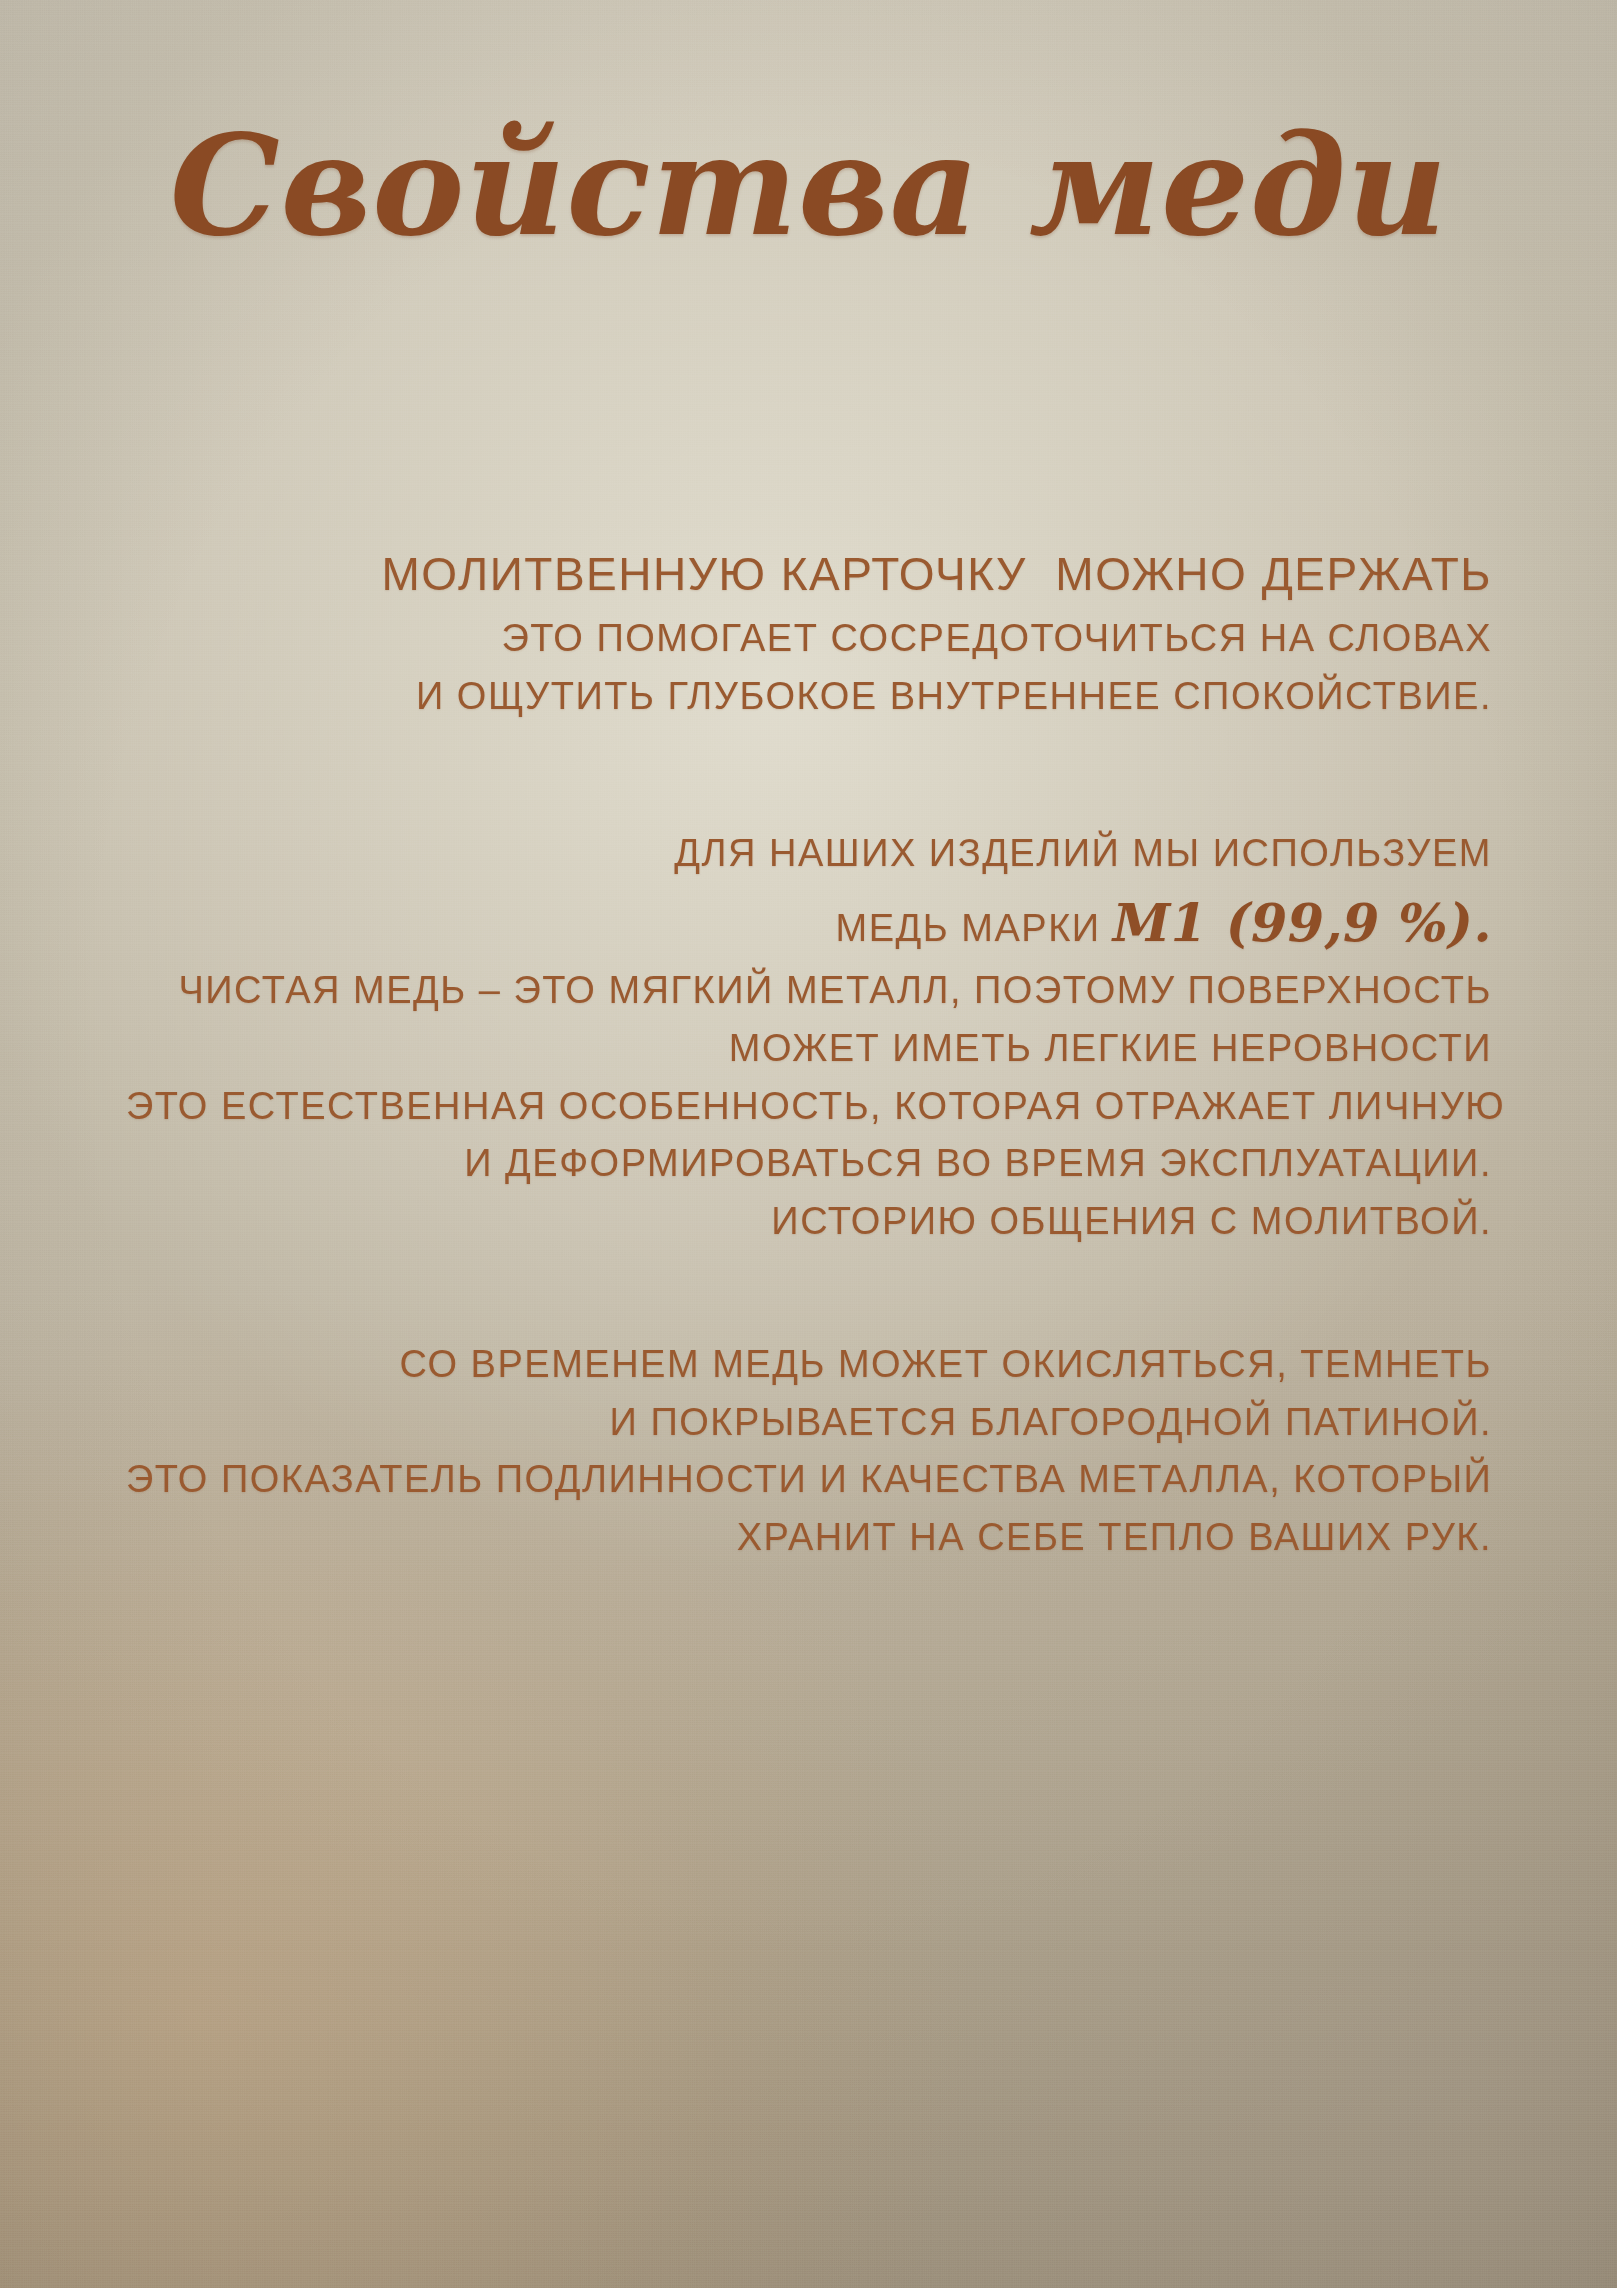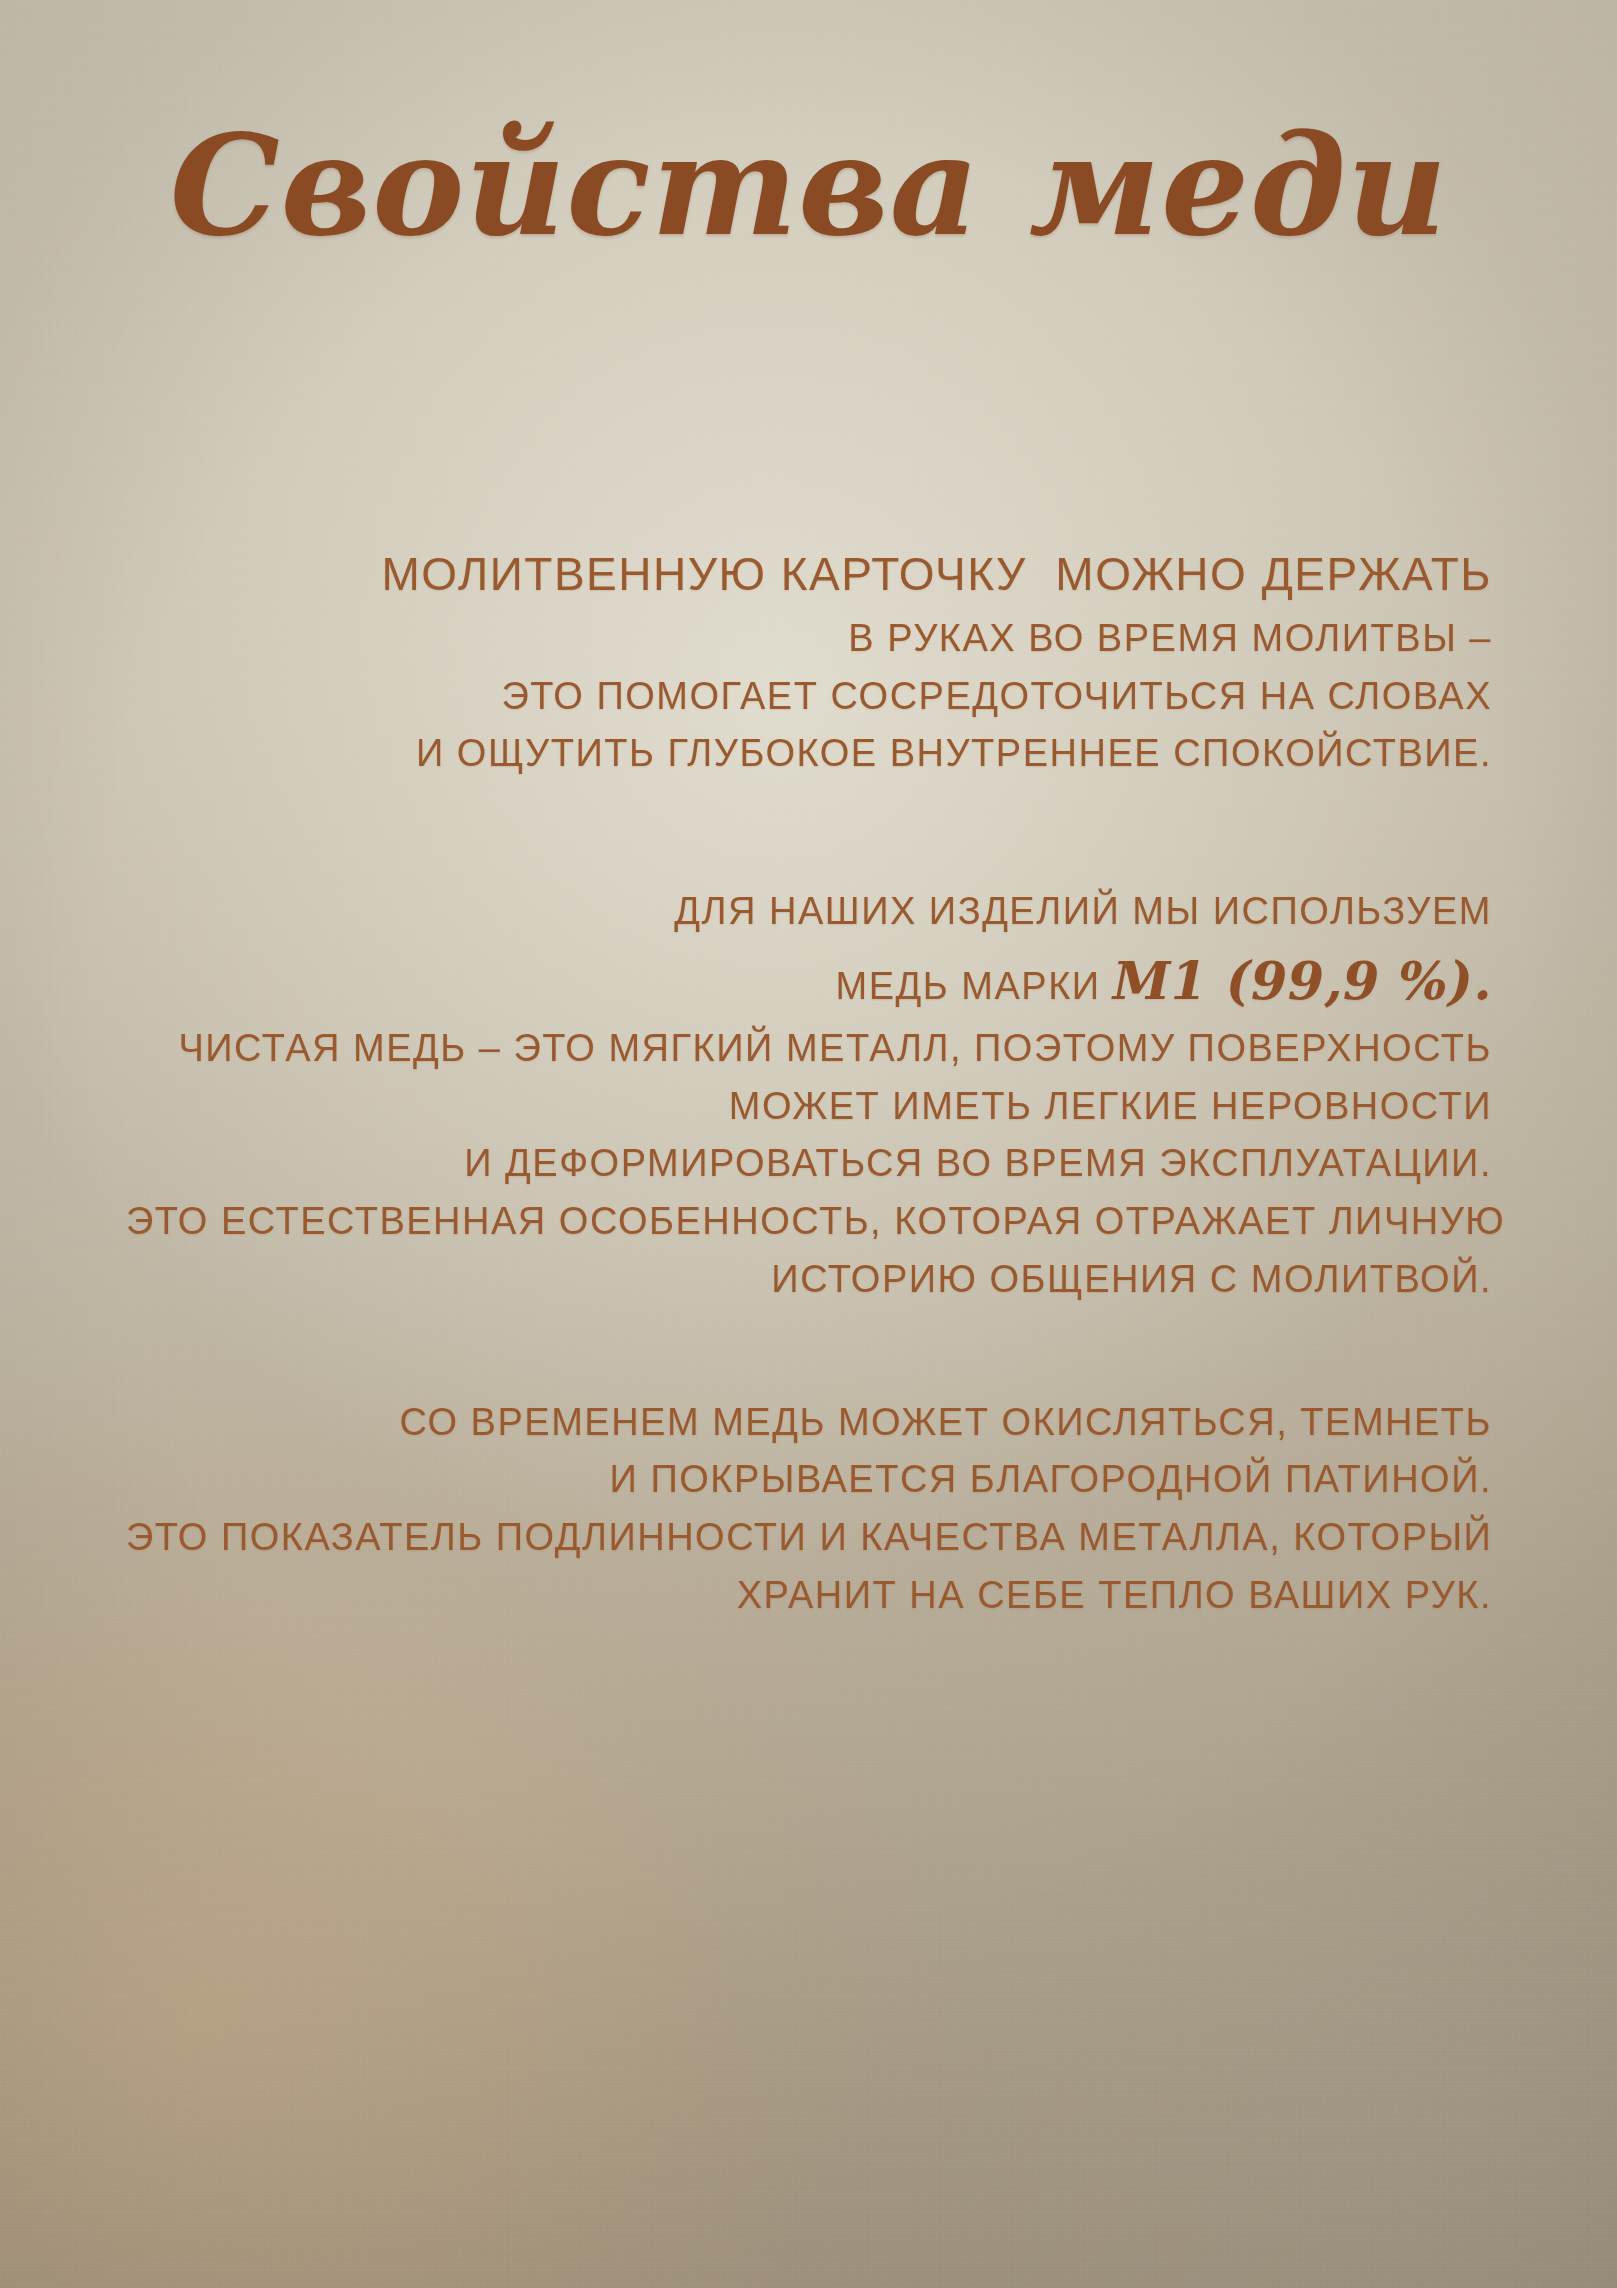--- a/index.html
+++ b/index.html
@@ -116,32 +116,31 @@
 
 <div class="page">
   <div class="content">
 
     <h1 class="title">Свойства меди</h1>
 
     <div class="body-block">
 
       <p class="para para-1">
         <span class="line first">Молитвенную карточку  можно держать</span>
-        <span class="line">в руках во время молитвы –</span>
         <span class="line">это помогает сосредоточиться на словах</span>
         <span class="line">и ощутить глубокое внутреннее спокойствие.</span>
       </p>
 
       <p class="para para-2">
         <span class="line">Для наших изделий мы используем</span>
         <span class="line"><span>медь марки </span><span class="strong">М1 (99,9 %).</span></span>
         <span class="line">Чистая медь – это мягкий металл, поэтому поверхность</span>
         <span class="line">может иметь легкие неровности</span>
+        <span class="line">Это естественная особенность, которая отражает личную</span>
         <span class="line">и деформироваться во время эксплуатации.</span>
-        <span class="line">Это естественная особенность, которая отражает личную</span>
         <span class="line">историю общения с молитвой.</span>
       </p>
 
       <p class="para para-3">
         <span class="line">Со временем медь может окисляться, темнеть</span>
         <span class="line">и покрывается благородной патиной.</span>
         <span class="line">Это показатель подлинности и качества металла, который</span>
         <span class="line">хранит на себе тепло ваших рук.</span>
       </p>
 

